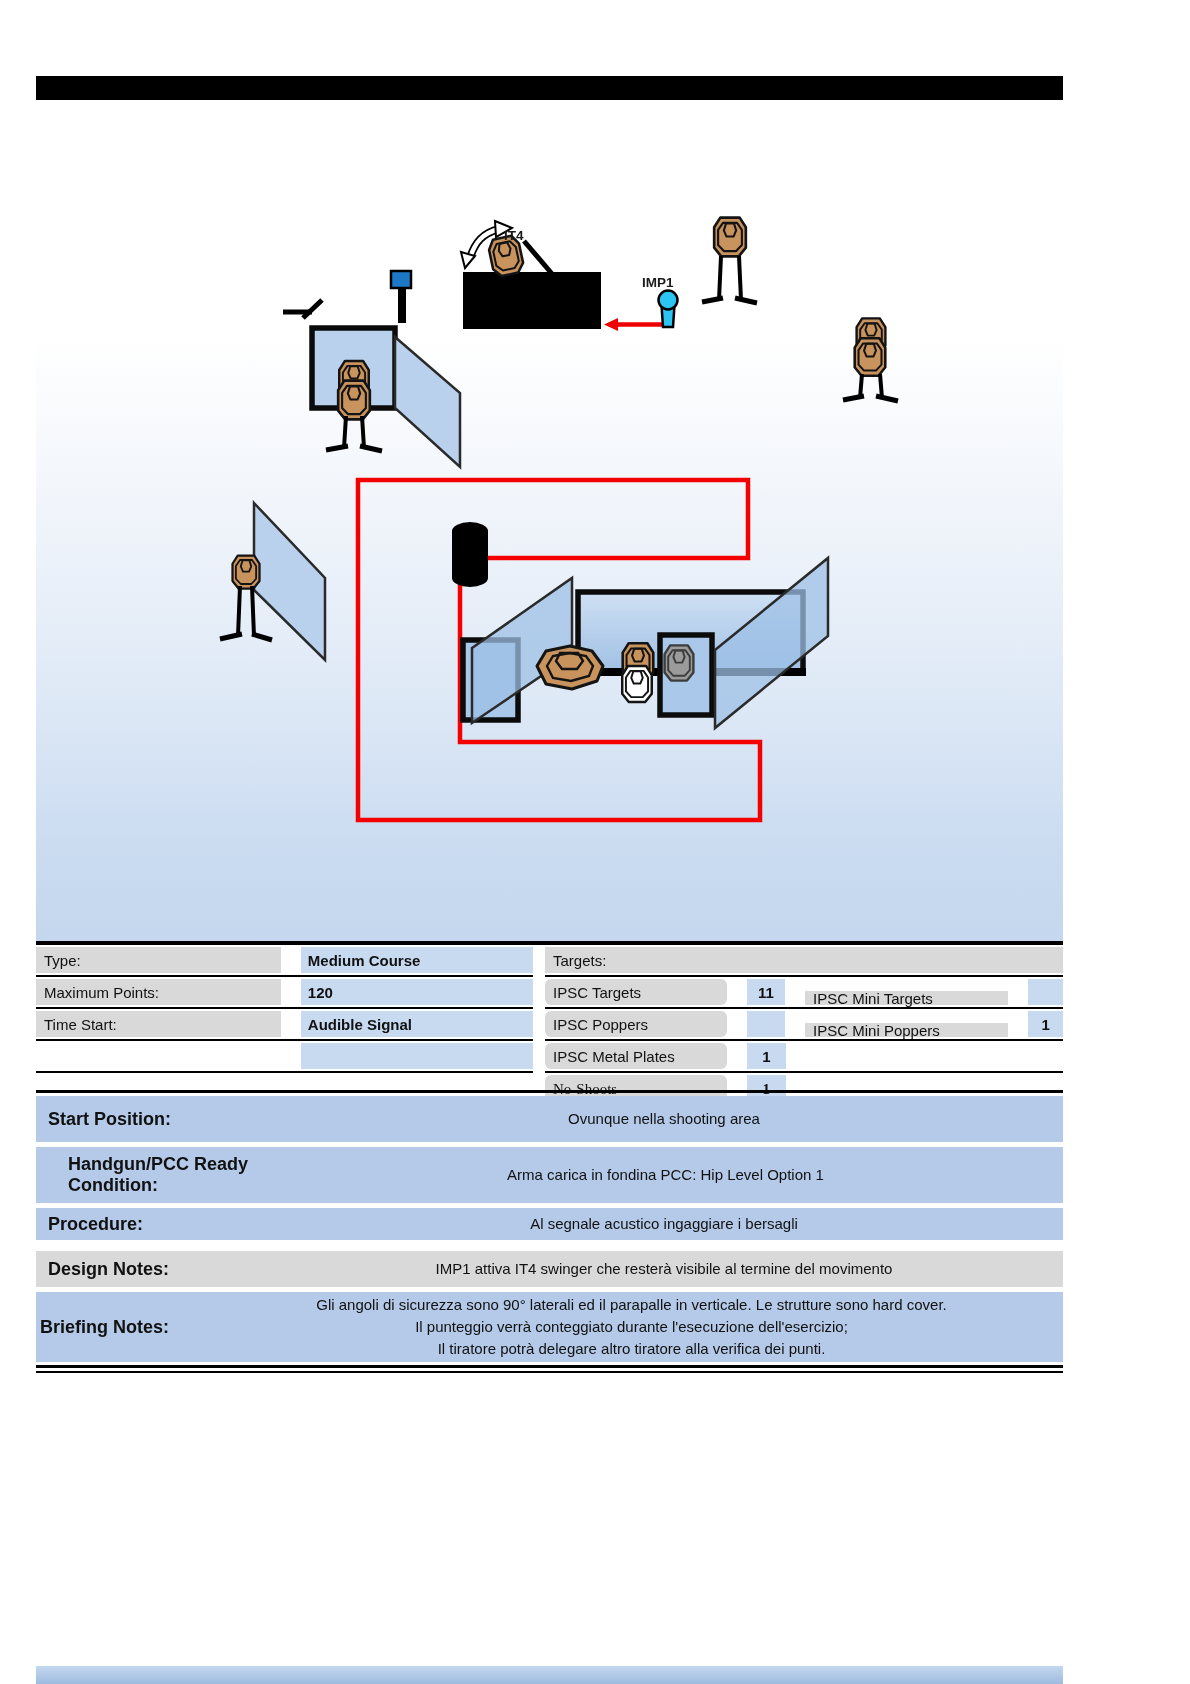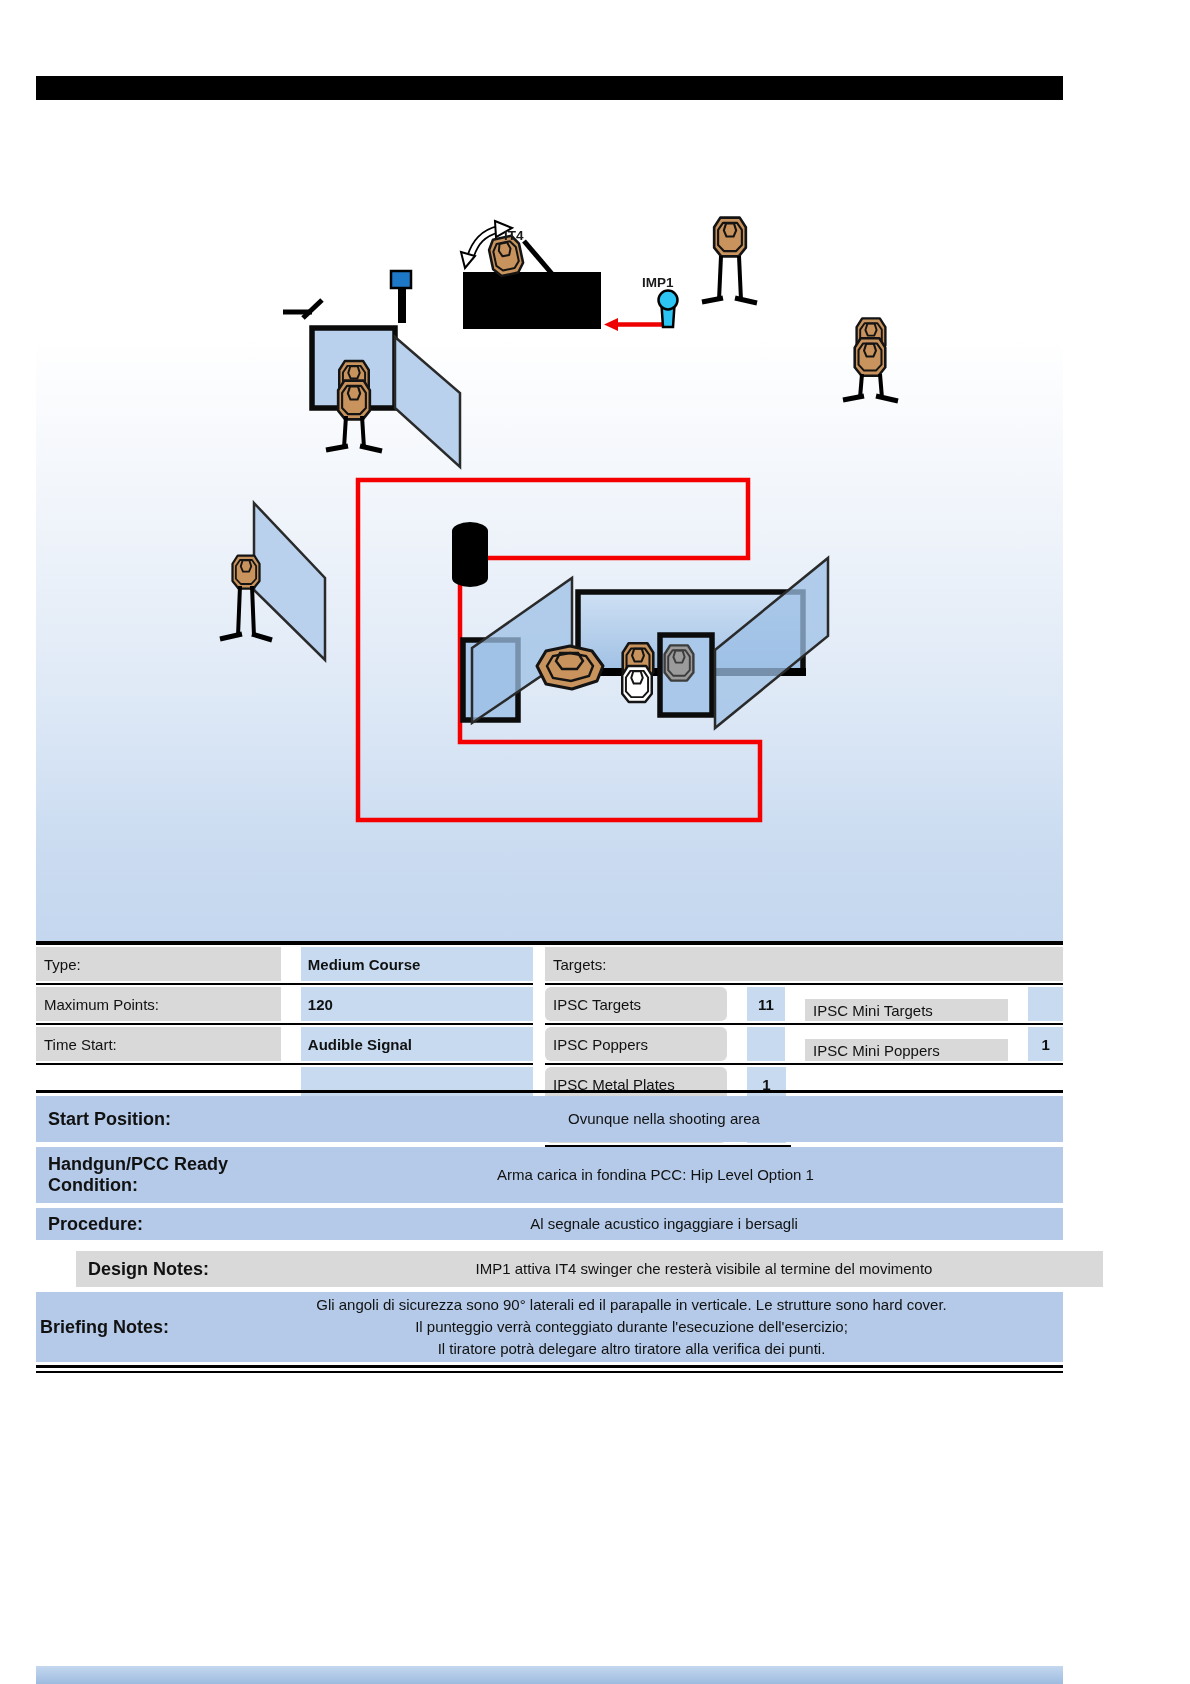--- a/index.html
+++ b/index.html
@@ -19,35 +19,35 @@
   .tgt.gray  .o { fill:#9b9b9b; stroke:#3d3d3d; }
   .tgt.gray  .r { stroke:#3d3d3d; }
   .stand { stroke:#000; fill:none; }
   .svgtxt { font-family:"Liberation Sans", sans-serif; font-weight:700; font-size:13.5px; fill:#1b1b1b; }
 
   
   .hline { position:absolute; background:#000; }
   .tbl { position:absolute; top:945px; }
   .tbl-left  { left:36px;  width:497px; }
   .tbl-right { left:545px; width:518px; }
-  .trow { display:flex; gap:20px; border-bottom:2.5px solid #000; padding:2px 0; height:40px; box-sizing:border-box; }
+  .trow { display:flex; gap:20px; border-bottom:2.5px solid #000; padding:2px 0; height:32px; box-sizing:border-box; }
   .cell { display:flex; align-items:center; font-size:15px; box-sizing:border-box; }
   .cell.lab  { background:#d9d9d9; padding-left:8px; }
   .cell.val  { background:#c7daf0; padding-left:7px; font-weight:700; }
   .cell.valc { background:#c7daf0; justify-content:center; font-weight:700; }
   .cell.none { background:transparent; }
   .tbl-left .lab { width:253px; } .tbl-left .val { width:240px; }
   .tbl-right .c1 { width:203px;border-radius:6px; } .tbl-right .c2 { width:43px; }
   .tbl-right .c3 { width:227px;margin-top:12px; } .tbl-right .c4 { width:39px; }
   .tbl-right .full { width:518px; }
 
   
   .drow { position:absolute; left:36px; width:1027px; display:flex; box-sizing:border-box; }
   .drow.blue { background:#b5cae8; }
-  .drow.gray { background:#d9d9d9;margin-left:40px; }
+  .drow.gray { background:#d9d9d9; }
   .dlabel { width:217px; padding-left:12px; display:flex; align-items:center; font-weight:700; font-size:18px; }
   .dval   { flex:1; display:flex; flex-direction:column; align-items:center; justify-content:center;
             text-align:left; font-size:15px; line-height:22px; }
   .footerbar { position:absolute; left:36px; top:1666px; width:1027px; height:18px;
                background:linear-gradient(180deg,#c4d8ef 0%,#9dbbdf 100%); }
 </style>
 </head>
 <body>
 
 <div class="sheet">
@@ -245,21 +245,21 @@
   </div>
 
   <div class="hline" style="left:36px; top:1090px; width:1027px; height:2.5px;"></div>
 
   <div class="drow blue" style="top:1096px; height:46px;">
     <div class="dlabel">Start Position:</div>
     <div class="dval">Ovunque nella shooting area</div>
   </div>
 
   <div class="drow blue" style="top:1147px; height:56px;">
-    <div class="dlabel" style="width:200px;">Handgun/PCC Ready Condition:</div>
+    <div class="dlabel" style="width:200px;margin-left:20px;">Handgun/PCC Ready Condition:</div>
     <div class="dval">Arma carica in fondina PCC: Hip Level Option 1</div>
   </div>
 
   <div class="drow blue" style="top:1208px; height:32px;">
     <div class="dlabel">Procedure:</div>
     <div class="dval">Al segnale acustico ingaggiare i bersagli</div>
   </div>
 
   <div class="drow gray" style="top:1251px; height:36px;">
     <div class="dlabel">Design Notes:</div>

